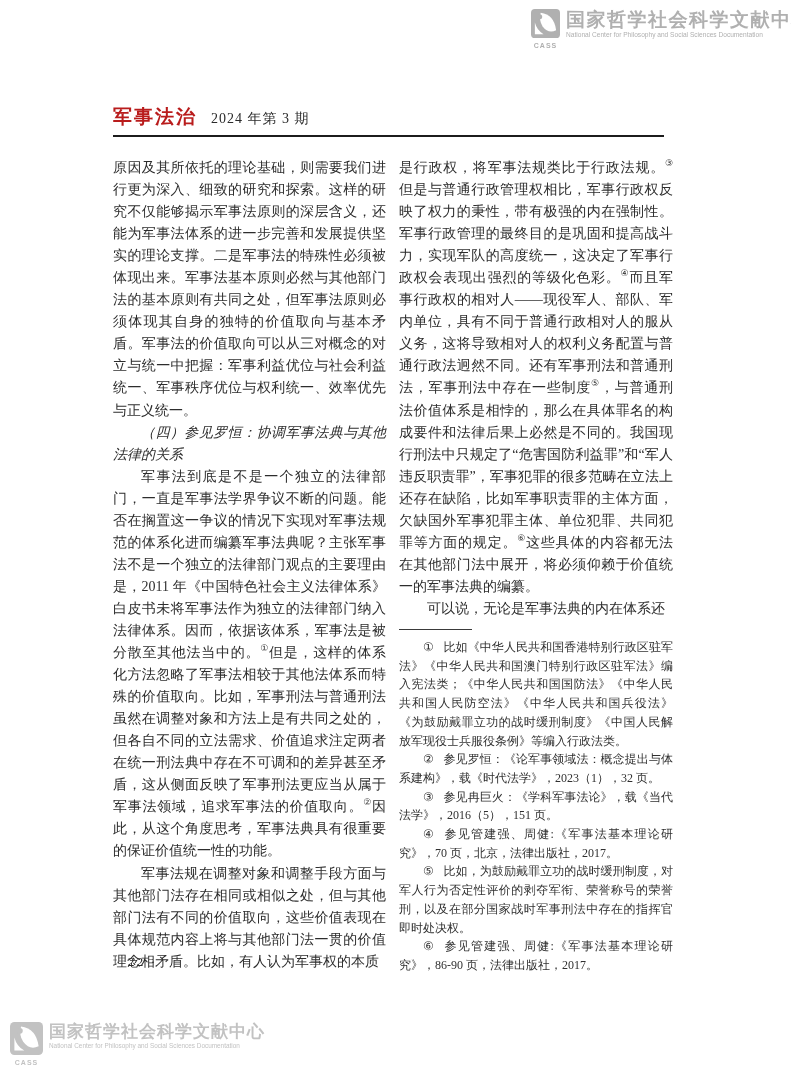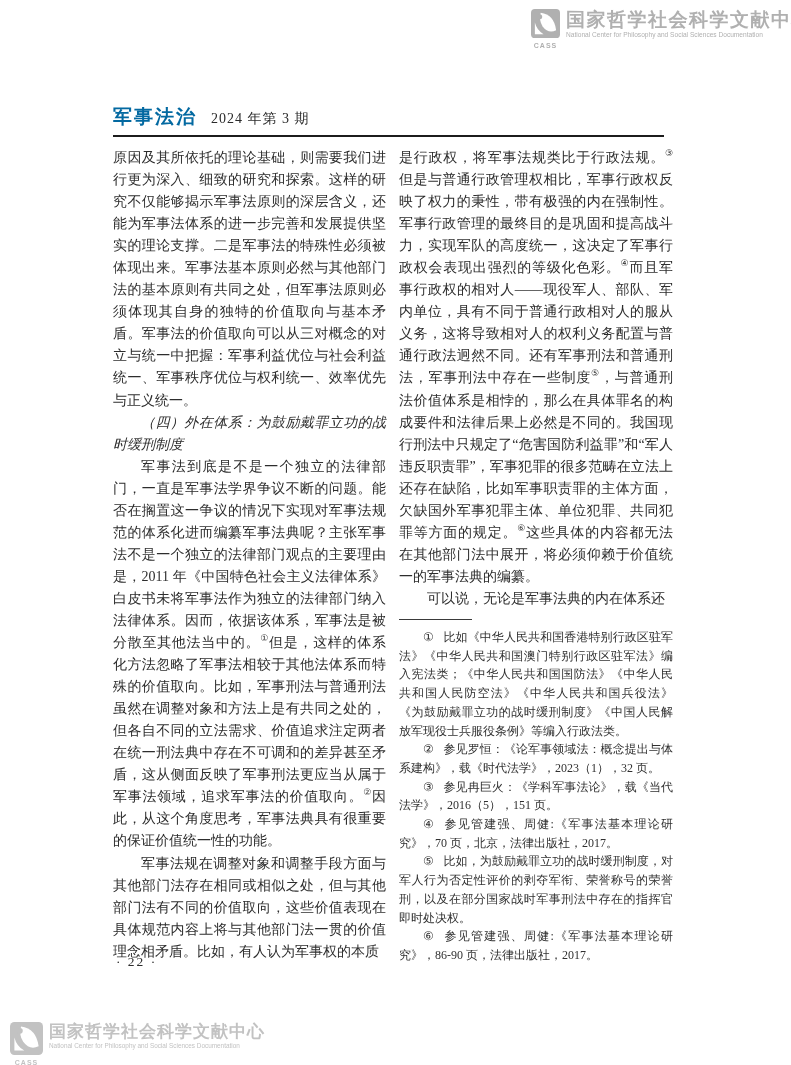--- a/index.html
+++ b/index.html
@@ -27,26 +27,26 @@
   .brand-bottom .brand-abbr { font-size:7px; }
 
   
   .journal-header {
     position:absolute; left:113px; top:104px; width:551px;
     border-bottom:2px solid #1c1c1c; padding-bottom:5px;
     display:flex; align-items:baseline; gap:14px;
   }
   .journal-title {
     font-family:"Liberation Sans","DejaVu Sans",sans-serif;
-    font-weight:bold; font-size:19px; letter-spacing:2px; color:#0369a1;
+    font-weight:bold; font-size:19px; letter-spacing:2px; color:#b91c1c;
   }
   .journal-issue { font-size:14px; color:#2a2a2a; letter-spacing:1px; }
 
   
-  .col { position:absolute; top:147px; font-size:14px; line-height:22.05px;
+  .col { position:absolute; top:157px; font-size:14px; line-height:22.05px;
          text-align:justify; text-justify:inter-ideograph; color:#2d2d2d; }
   .col-left  { left:113px; width:273px; }
   .col-right { left:399px; width:274px; }
   .para { text-indent:2em; }
   .para.no-indent { text-indent:0; }
   .para.kai { font-style:italic; }
   sup.fn-ref { font-size:9px; line-height:0; vertical-align:super; }
 
   
   .fn-separator { width:73px; border-top:1.5px solid #3a3a3a; margin-top:9px; }
@@ -82,21 +82,21 @@
     </div>
   </div>
 
   <div class="journal-header">
     <span class="journal-title">军事法治</span>
     <span class="journal-issue">2024 年第 3 期</span>
   </div>
 
   <div class="col col-left">
     <p class="para no-indent">原因及其所依托的理论基础，则需要我们进行更为深入、细致的研究和探索。这样的研究不仅能够揭示军事法原则的深层含义，还能为军事法体系的进一步完善和发展提供坚实的理论支撑。二是军事法的特殊性必须被体现出来。军事法基本原则必然与其他部门法的基本原则有共同之处，但军事法原则必须体现其自身的独特的价值取向与基本矛盾。军事法的价值取向可以从三对概念的对立与统一中把握：军事利益优位与社会利益统一、军事秩序优位与权利统一、效率优先与正义统一。</p>
-    <p class="para kai">（四）外在体系：为鼓励戴罪立功的战时缓刑制度</p>
+    <p class="para kai">（四）参见罗恒：协调军事法典与其他法律的关系</p>
     <p class="para">军事法到底是不是一个独立的法律部门，一直是军事法学界争议不断的问题。能否在搁置这一争议的情况下实现对军事法规范的体系化进而编纂军事法典呢？主张军事法不是一个独立的法律部门观点的主要理由是，2011 年《中国特色社会主义法律体系》白皮书未将军事法作为独立的法律部门纳入法律体系。因而，依据该体系，军事法是被分散至其他法当中的。<sup class="fn-ref">①</sup>但是，这样的体系化方法忽略了军事法相较于其他法体系而特殊的价值取向。比如，军事刑法与普通刑法虽然在调整对象和方法上是有共同之处的，但各自不同的立法需求、价值追求注定两者在统一刑法典中存在不可调和的差异甚至矛盾，这从侧面反映了军事刑法更应当从属于军事法领域，追求军事法的价值取向。<sup class="fn-ref">②</sup>因此，从这个角度思考，军事法典具有很重要的保证价值统一性的功能。</p>
     <p class="para">军事法规在调整对象和调整手段方面与其他部门法存在相同或相似之处，但与其他部门法有不同的价值取向，这些价值表现在具体规范内容上将与其他部门法一贯的价值理念相矛盾。比如，有人认为军事权的本质</p>
   </div>
 
   <div class="col col-right">
     <p class="para no-indent">是行政权，将军事法规类比于行政法规。<sup class="fn-ref">③</sup>但是与普通行政管理权相比，军事行政权反映了权力的秉性，带有极强的内在强制性。军事行政管理的最终目的是巩固和提高战斗力，实现军队的高度统一，这决定了军事行政权会表现出强烈的等级化色彩。<sup class="fn-ref">④</sup>而且军事行政权的相对人——现役军人、部队、军内单位，具有不同于普通行政相对人的服从义务，这将导致相对人的权利义务配置与普通行政法迥然不同。还有军事刑法和普通刑法，军事刑法中存在一些制度<sup class="fn-ref">⑤</sup>，与普通刑法价值体系是相悖的，那么在具体罪名的构成要件和法律后果上必然是不同的。我国现行刑法中只规定了“危害国防利益罪”和“军人违反职责罪”，军事犯罪的很多范畴在立法上还存在缺陷，比如军事职责罪的主体方面，欠缺国外军事犯罪主体、单位犯罪、共同犯罪等方面的规定。<sup class="fn-ref">⑥</sup>这些具体的内容都无法在其他部门法中展开，将必须仰赖于价值统一的军事法典的编纂。</p>
     <p class="para">可以说，无论是军事法典的内在体系还</p>
 
     <div class="fn-separator"></div>
 

